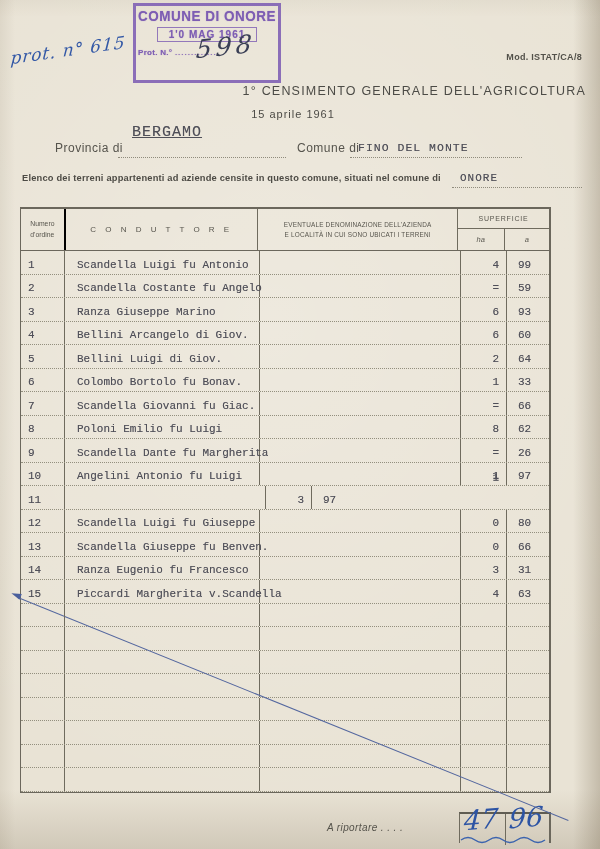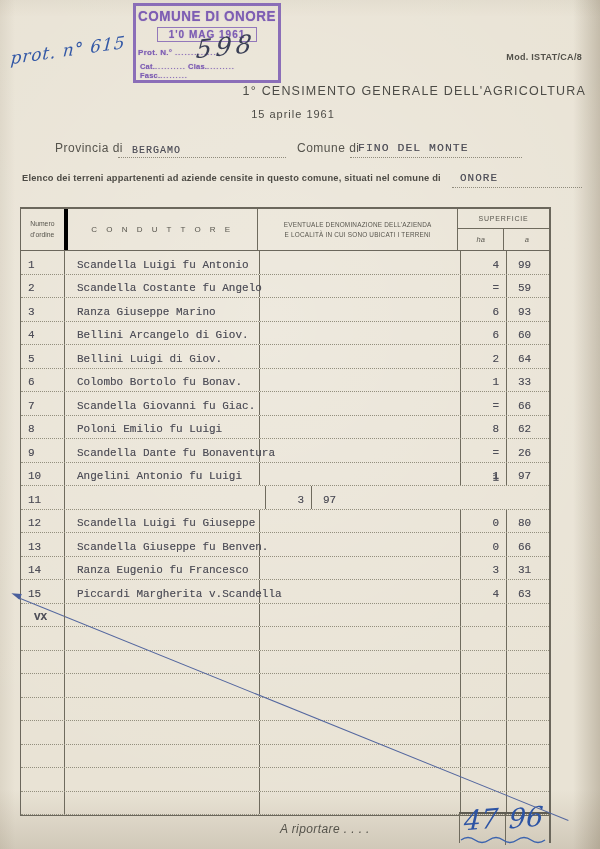--- a/index.html
+++ b/index.html
@@ -32,34 +32,34 @@
   .mod{right:18px;top:52px;font-size:9px;font-weight:700;color:#53514a;letter-spacing:0.3px;}
   .title{left:0;width:586px;top:84px;text-align:right;font-size:12.5px;color:#4c4b46;
          letter-spacing:1.2px;font-weight:400;}
   .subtitle{left:0;width:586px;top:108px;text-align:center;font-size:11px;color:#4c4b46;letter-spacing:1px;}
   .lbl{font-size:12px;color:#55534c;letter-spacing:0.5px;}
   .dotted{border-bottom:1px dotted #8f8b7c;}
   .type{font-family:"Liberation Mono","DejaVu Sans Mono",monospace;color:#4f4f58;
         text-shadow:0 0 0.6px rgba(60,60,75,0.45);}
   .prov-label{left:55px;top:141px;}
   .prov-line{left:118px;top:138px;width:168px;height:19px;}
-  .prov-value{left:132px;top:145px;font-size:10px;letter-spacing:1px;}
+  .prov-value{left:132px;top:124px;font-size:15px;letter-spacing:1px;text-decoration:underline;}
   .com-label{left:297px;top:141px;}
   .com-line{left:350px;top:138px;width:172px;height:19px;}
   .com-value{left:358px;top:141px;font-size:11.5px;letter-spacing:1px;}
   .elenco{left:22px;top:173px;font-size:9.3px;font-weight:700;color:#4d4b45;letter-spacing:0.2px;}
   .elenco-line{left:452px;top:170px;width:130px;height:17px;}
   .elenco-value{left:460px;top:172px;font-size:11px;letter-spacing:1px;}
   
   .table{left:20px;top:207px;width:531px;box-sizing:border-box;
          border:1.5px solid #6b675c;border-top-width:2.5px;border-right-width:2px;}
   .thead{display:flex;height:41px;border-bottom:1.3px solid #6b675c;color:#56544c;}
   .c{box-sizing:border-box;}
   .c-num{width:43px;}
-  .c-cond{width:195px;border-left:4px solid #000000;}
+  .c-cond{width:195px;border-left:2px solid #000000;}
   .c-event{width:201px;border-left:1px solid #6f6b5e;}
   .c-sup{width:92px;border-left:1px solid #6f6b5e;display:flex;flex-direction:column;}
   .h-num{display:flex;flex-direction:column;justify-content:center;align-items:center;
          font-size:6.8px;line-height:1.5;}
   .h-cond{display:flex;justify-content:center;align-items:center;font-size:8px;letter-spacing:3.5px;}
   .h-event{display:flex;flex-direction:column;justify-content:center;align-items:center;
          font-size:6.4px;line-height:1.55;text-align:center;padding:0 8px;letter-spacing:0.2px;}
   .sup-title{height:19px;border-bottom:1px solid #6f6b5e;display:flex;justify-content:center;
          align-items:center;font-size:7px;letter-spacing:0.8px;}
   .sup-sub{flex:1;display:flex;}
@@ -73,21 +73,21 @@
   .cell-cond{width:195px;border-left:1px solid #6f6b5e;padding-left:12px;box-sizing:border-box;z-index:2;}
   .cell-event{width:201px;border-left:1px solid #6f6b5e;box-sizing:border-box;}
   .cell-ha{width:46px;border-left:1px solid #6f6b5e;justify-content:flex-end;padding-right:7px;box-sizing:border-box;}
   .cell-a{width:34px;border-left:1px solid #6f6b5e;padding-left:11px;box-sizing:border-box;}
   .overstruck{font-weight:700;text-shadow:0 1.5px 0 rgba(70,70,80,0.8);}
   .vx{font-weight:700;padding-left:13px;font-size:10px;}
   
   .total-box{left:459px;top:812px;width:92px;height:31px;box-sizing:border-box;
          border-top:2px solid #5f5c52;border-left:1px solid #6f6b5e;border-right:2px solid #6b675c;}
   .total-sep{position:absolute;left:45px;top:0;width:1px;height:31px;background:#6f6b5e;}
-  .riportare{left:280px;top:822px;width:170px;text-align:left;font-size:12px;font-style:italic;
+  .riportare{left:280px;top:822px;width:170px;text-align:center;font-size:10px;font-style:italic;
          color:#55534b;letter-spacing:0.4px;}
   .total-ha{left:464px;top:804px;font-size:27px;transform:rotate(-5deg) skewX(-8deg);color:#2d54a4;}
   .total-a{left:509px;top:802px;font-size:27px;transform:rotate(-5deg) skewX(-8deg);color:#2d54a4;}
   
   .diag{left:18px;top:597px;width:594px;height:0;border-top:1.5px solid #54679f;
         transform:rotate(22.05deg);transform-origin:0 0;}
   .diag-arrow{left:11px;top:592px;width:0;height:0;
         border-top:3.5px solid transparent;border-bottom:3.5px solid transparent;
         border-right:10px solid #4a5f9c;transform:rotate(22deg);}
   .wavy{left:459px;top:835px;}
@@ -96,25 +96,20 @@
 <body>
 
 <div class="abs hand prot-note">prot. n° 615</div>
 
 <div class="abs stamp">
   <div class="stamp-name">COMUNE DI ONORE</div>
   <div class="stamp-datebox">1'0 MAG 1961</div>
   <div class="stamp-protline">
     <span>Prot. N.°</span>
     <span class="leader">..............</span>
-  </div>
-  <div class="stamp-catline">
-    <span>Cat.</span><span class="leader">..........</span>
-    <span>Clas.</span><span class="leader">.........</span>
-    <span>Fasc.</span><span class="leader">.........</span>
   </div>
 </div>
 <div class="abs hand stamp-prot-value">598</div>
 
 <div class="abs mod">Mod. ISTAT/CA/8</div>
 <div class="abs title">1° CENSIMENTO GENERALE DELL'AGRICOLTURA</div>
 <div class="abs subtitle">15 aprile 1961</div>
 
 <div class="abs lbl prov-label">Provincia di</div>
 <div class="abs dotted prov-line"></div>
@@ -199,21 +194,21 @@
   </div>
       <div class="row">
     <div class="cell cell-num type">8</div>
     <div class="cell cell-cond type">Poloni Emilio fu Luigi</div>
     <div class="cell cell-event"></div>
     <div class="cell cell-ha type">8</div>
     <div class="cell cell-a type">62</div>
   </div>
       <div class="row">
     <div class="cell cell-num type">9</div>
-    <div class="cell cell-cond type">Scandella Dante fu Bonaventura</div>
+    <div class="cell cell-cond type">Scandella Dante fu Margherita</div>
     <div class="cell cell-event"></div>
     <div class="cell cell-ha type">=</div>
     <div class="cell cell-a type">26</div>
   </div>
       <div class="row">
     <div class="cell cell-num type">10</div>
     <div class="cell cell-cond type">Angelini Antonio fu Luigi</div>
     <div class="cell cell-event"></div>
     <div class="cell cell-ha type overstruck">1</div>
     <div class="cell cell-a type">97</div>
@@ -244,27 +239,20 @@
     <div class="cell cell-event"></div>
     <div class="cell cell-ha type">3</div>
     <div class="cell cell-a type">31</div>
   </div>
       <div class="row">
     <div class="cell cell-num type">15</div>
     <div class="cell cell-cond type">Piccardi Margherita v.Scandella</div>
     <div class="cell cell-event"></div>
     <div class="cell cell-ha type">4</div>
     <div class="cell cell-a type">63</div>
-  </div>
-      <div class="row">
-    <div class="cell cell-num type vx">VX</div>
-    <div class="cell cell-cond type"></div>
-    <div class="cell cell-event"></div>
-    <div class="cell cell-ha type"></div>
-    <div class="cell cell-a type"></div>
   </div>
       <div class="row">
     <div class="cell cell-num type"></div>
     <div class="cell cell-cond type"></div>
     <div class="cell cell-event"></div>
     <div class="cell cell-ha type"></div>
     <div class="cell cell-a type"></div>
   </div>
       <div class="row">
     <div class="cell cell-num type"></div>

